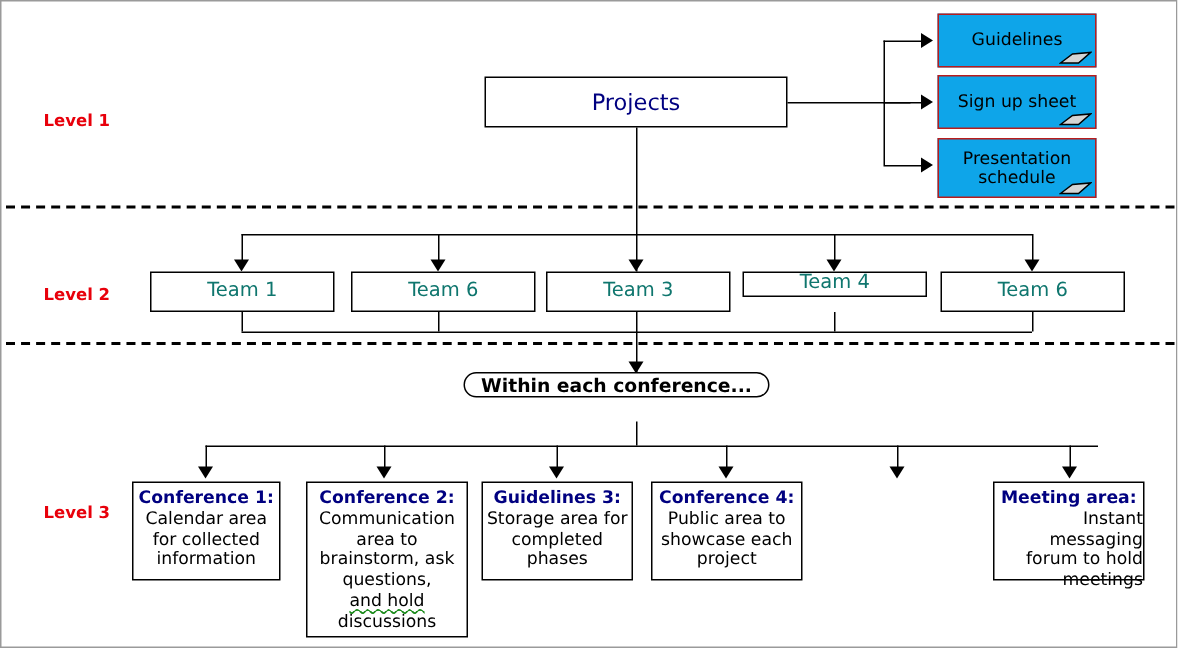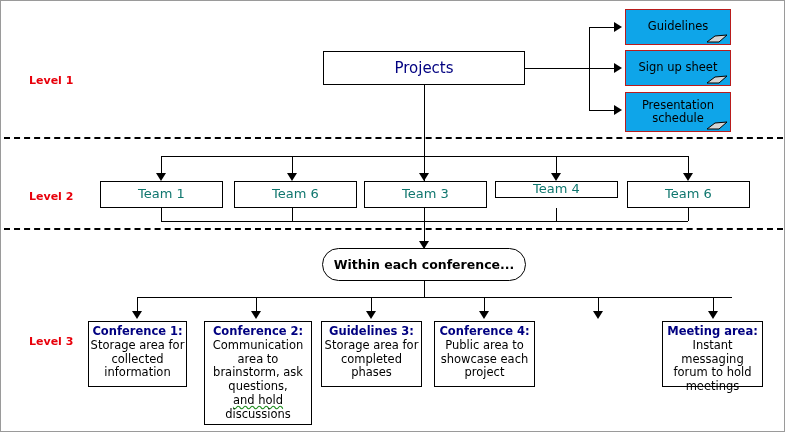--- a/index.html
+++ b/index.html
@@ -247,21 +247,21 @@
     <span>Team 6</span>
   </div>
 
   <div class="vline" style="left:160px; top:207px; height:13px;"></div>
   <div class="vline" style="left:291px; top:207px; height:13px;"></div>
   <div class="vline" style="left:555px; top:207px; height:13px;"></div>
   <div class="vline" style="left:687px; top:207px; height:13px;"></div>
   <div class="hline" style="left:160px; top:220px; width:527px;"></div>
 
   <div class="arrow-down" style="left:418px; top:240px;"></div>
-  <div class="stadium" style="left:321px; top:247px; width:204px; height:33px;">
+  <div class="stadium" style="left:308px; top:247px; width:204px; height:17px;">
     <span>Within each conference...</span>
   </div>
 
   <div class="vline" style="left:423px; top:280px; height:16px;"></div>
   <div class="hline" style="left:136px; top:296px; width:595px;"></div>
 
   <div class="vline" style="left:136px; top:296px; height:17px;"></div>
   <div class="arrow-down" style="left:131px; top:310px;"></div>
   <div class="vline" style="left:255px; top:296px; height:17px;"></div>
   <div class="arrow-down" style="left:250px; top:310px;"></div>
@@ -269,39 +269,39 @@
   <div class="arrow-down" style="left:365px; top:310px;"></div>
   <div class="vline" style="left:483px; top:296px; height:17px;"></div>
   <div class="arrow-down" style="left:478px; top:310px;"></div>
   <div class="vline" style="left:597px; top:296px; height:17px;"></div>
   <div class="arrow-down" style="left:592px; top:310px;"></div>
   <div class="vline" style="left:712px; top:296px; height:17px;"></div>
   <div class="arrow-down" style="left:707px; top:310px;"></div>
 
   <div class="cbox" style="left:87px; top:320px; width:99px; height:66px;">
     <span class="cb-head">Conference 1:</span>
-    <span class="cb-body">Storage area for collected information</span>
+    <span class="cb-body">Calendar area for collected information</span>
   </div>
 
   <div class="cbox" style="left:203px; top:320px; width:108px; height:104px;">
     <span class="cb-head">Conference 2:</span>
     <span class="cb-body">Communication area to brainstorm, ask questions,</span>
     <span class="cb-body misspell">and hold</span>
     <span class="cb-body">discussions</span>
   </div>
 
   <div class="cbox" style="left:320px; top:320px; width:101px; height:66px;">
     <span class="cb-head">Guidelines 3:</span>
     <span class="cb-body">Storage area for completed phases</span>
   </div>
 
   <div class="cbox" style="left:433px; top:320px; width:101px; height:66px;">
     <span class="cb-head">Conference 4:</span>
     <span class="cb-body">Public area to showcase each project</span>
   </div>
 
 
-  <div class="cbox" style="left:661px; top:320px; width:101px; height:66px;">
+  <div class="cbox" style="left:661px; top:320px; width:101px; height:66px;text-align:right;">
     <span class="cb-head">Meeting area:</span>
     <span class="cb-body">Instant messaging forum to hold meetings</span>
   </div>
 
 </div>
 
 </body></html>

